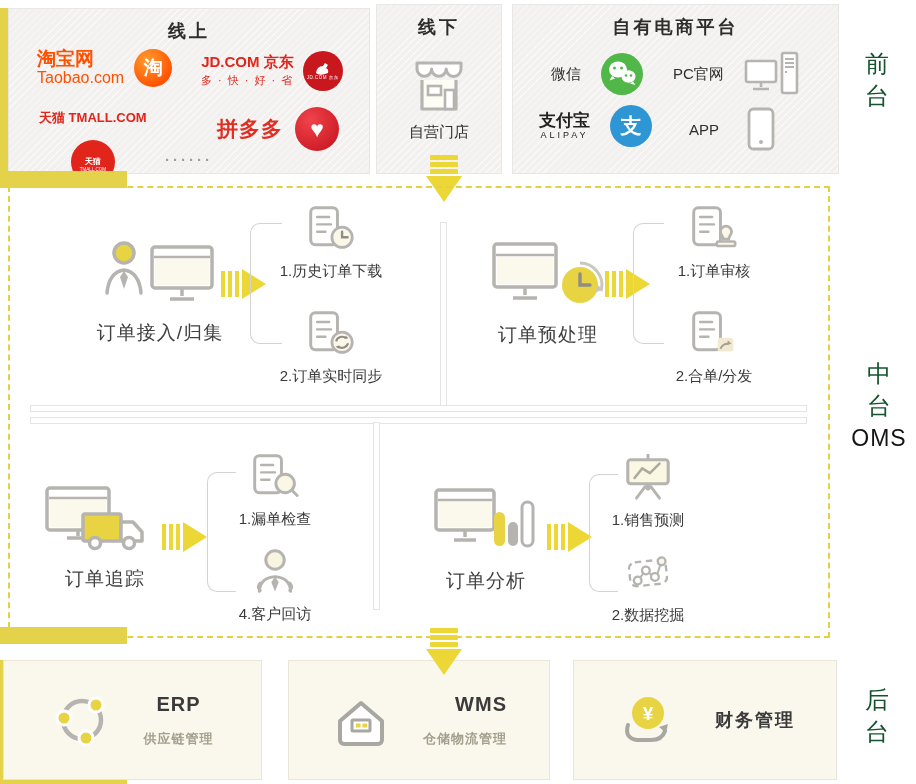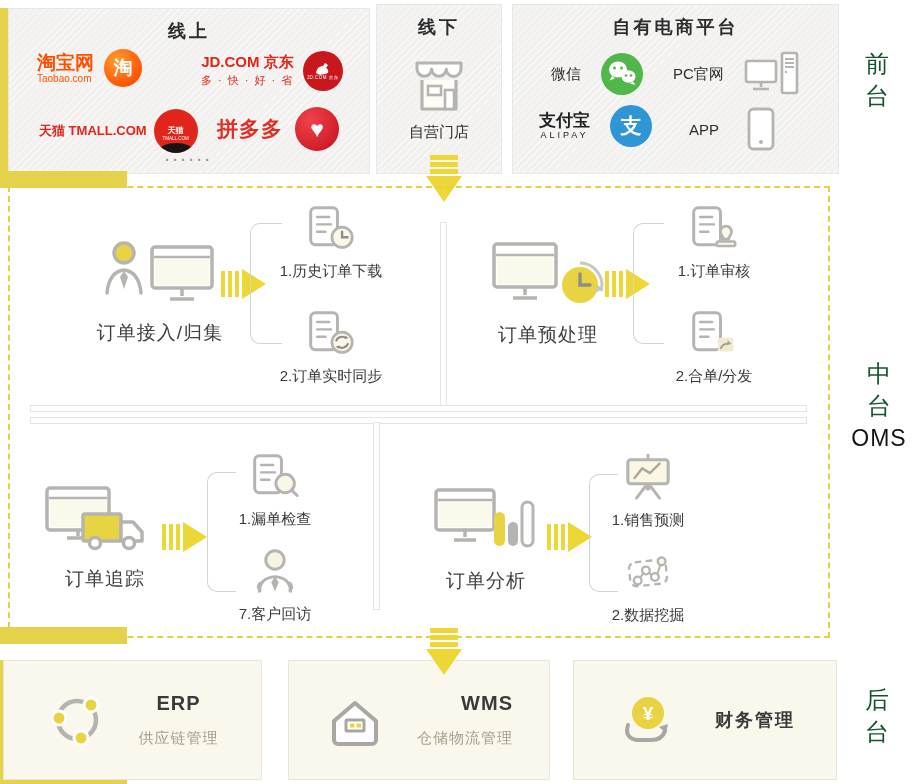--- a/index.html
+++ b/index.html
@@ -7,21 +7,21 @@
           font-family:"Liberation Sans",sans-serif;color:#333;}
   
   .hatch-box{position:absolute;background:#f2f1ef;border:1px solid #e7e7e5;
     background-image:repeating-linear-gradient(135deg,rgba(255,255,255,.55) 0 1px,transparent 1px 5px);}
   .box-title{position:absolute;top:10px;left:0;right:0;text-align:center;
     font-size:18px;font-weight:bold;color:#2d2d2d;letter-spacing:3px;}
   .logo-cell{position:absolute;display:flex;align-items:center;}
   .badge{border-radius:50%;display:flex;flex-direction:column;align-items:center;justify-content:center;
     color:#fff;flex:none;overflow:hidden;position:relative;}
   .tb-name{font-size:19px;font-weight:bold;color:#ff5000;line-height:20px;}
-  .tb-sub{font-size:10px;color:#ff5000;}
+  .tb-sub{font-size:16px;color:#ff5000;}
   .jd-name{font-size:15px;font-weight:bold;color:#e1251b;line-height:16px;}
   .jd-slogan{font-size:11px;color:#e1251b;letter-spacing:1.5px;margin-top:3px;}
   .tm-name{font-size:13px;font-weight:bold;color:#e1251b;}
   .pdd-name{font-size:21px;font-weight:bold;color:#e02e24;letter-spacing:1px;}
   .dots{position:absolute;top:142px;left:0;right:0;text-align:center;color:#9c9c9c;
     font-size:15px;font-weight:bold;letter-spacing:3px;}
   .own-item{position:absolute;display:flex;align-items:center;gap:20px;}
   .own-label{font-size:15px;color:#2e2e2e;}
   .ali-name{font-size:17px;font-weight:bold;color:#222;line-height:18px;}
   .ali-sub{font-size:9px;letter-spacing:3px;color:#222;}
@@ -45,21 +45,21 @@
   .divider{position:absolute;background:#fff;border:1px solid #e4e4e2;}
   .mod-main{position:absolute;text-align:center;}
   .mod-label{margin-top:8px;font-size:19px;color:#404040;letter-spacing:1px;white-space:nowrap;}
   .bracket{position:absolute;border:1px solid #d3d3d0;border-right:none;border-radius:10px 0 0 10px;}
   .item{position:absolute;text-align:center;}
   .item-label{margin-top:5px;font-size:15px;color:#3a3a3a;white-space:nowrap;}
   
   .bbox{position:absolute;top:660px;height:118px;background:#faf8ed;border:1px solid #eae6d7;
     display:flex;align-items:center;justify-content:center;gap:32px;}
   .bt{font-size:20px;font-weight:bold;color:#3a3a3a;letter-spacing:1px;}
-  .bs{font-size:15px;color:#a49f8c;margin-top:14px;letter-spacing:1px;}
+  .bs{font-size:13px;color:#a49f8c;margin-top:14px;letter-spacing:1px;font-weight:bold;}
   .btitle-only{font-size:18px;font-weight:bold;color:#3a3a3a;letter-spacing:2px;}
 </style>
 </head>
 <body>
 
 <div class="canvas">
 
   <div class="accent" style="left:0;top:8px;width:8px;height:164px;"></div>
   <div class="accent" style="left:0;top:171px;width:127px;height:17px;z-index:5;"></div>
   <div class="accent" style="left:0;top:627px;width:127px;height:17px;z-index:5;"></div>
@@ -85,21 +85,21 @@
         <div class="jd-slogan">多 · 快 · 好 · 省</div>
       </div>
       <div class="badge" style="width:40px;height:40px;background:#c9171e;">
         <svg width="18" height="13" viewBox="0 0 18 13">
           <path d="M2 11 Q3 4 9 4 l2-3 3 2-2 3 q3 1 2 5 l-3 1 q-6 2-9-1z" fill="#fff"></path>
         </svg>
         <span style="font-size:4.5px;letter-spacing:.5px;">JD.COM 京东</span>
       </div>
     </div>
 
-    <div class="logo-cell" style="left:30px;top:100px;gap:7px;">
+    <div class="logo-cell" style="left:30px;top:100px;gap:13px;flex-direction:column;">
       <div class="tm-name">天猫 TMALL.COM</div>
       <div class="badge" style="width:44px;height:44px;background:#e1251b;">
         <span style="font-size:8px;font-weight:bold;margin-top:3px;">天猫</span>
         <span style="font-size:4.5px;">TMALL.COM</span>
         <div style="position:absolute;left:5px;right:5px;bottom:-6px;height:16px;background:#151515;border-radius:50% 50% 40% 40%;"></div>
       </div>
     </div>
 
     <div class="logo-cell" style="left:208px;top:98px;gap:12px;">
       <div class="pdd-name">拼多多</div>
@@ -300,21 +300,21 @@
     </svg>
     <div class="item-label">1.漏单检查</div>
   </div>
   <div class="item" style="left:209px;top:548px;width:132px;">
     <svg width="52" height="48" viewBox="0 0 52 52">
       <circle cx="26" cy="13" r="10" fill="#f8f4e2" stroke="#b6b4b0" stroke-width="3.2"></circle>
       <path d="M9 47 q1-15 17-16 q16 1 17 16" fill="none" stroke="#b6b4b0" stroke-width="3.2" stroke-linecap="round"></path>
       <path d="M10 46 q-4-4 0-8 M42 46 q4-4 0-8" fill="none" stroke="#b6b4b0" stroke-width="3.2" stroke-linecap="round"></path>
       <path d="M26 31 l-4 6 4 10 4-10z" fill="#b6b4b0"></path>
     </svg>
-    <div class="item-label">7.客户回访</div>
+    <div class="item-label">4.客户回访</div>
   </div>
 
   <div class="mod-main" style="left:428px;top:488px;width:116px;">
     <svg width="104" height="68" viewBox="0 0 104 68">
       <rect x="2" y="2" width="58" height="40" rx="3" fill="#fff"></rect>
       <rect x="5" y="14" width="52" height="25" fill="#fbf9ec"></rect>
       <rect x="2" y="2" width="58" height="40" rx="3" fill="none" stroke="#b6b4b0" stroke-width="3.5"></rect>
       <line x1="4" y1="12" x2="58" y2="12" stroke="#b6b4b0" stroke-width="2.5"></line>
       <path d="M31 42 v7 M20 52 h22" stroke="#b6b4b0" stroke-width="3.5" fill="none"></path>
       <rect x="60" y="24" width="11" height="34" rx="5.5" fill="#e8d443"></rect>

